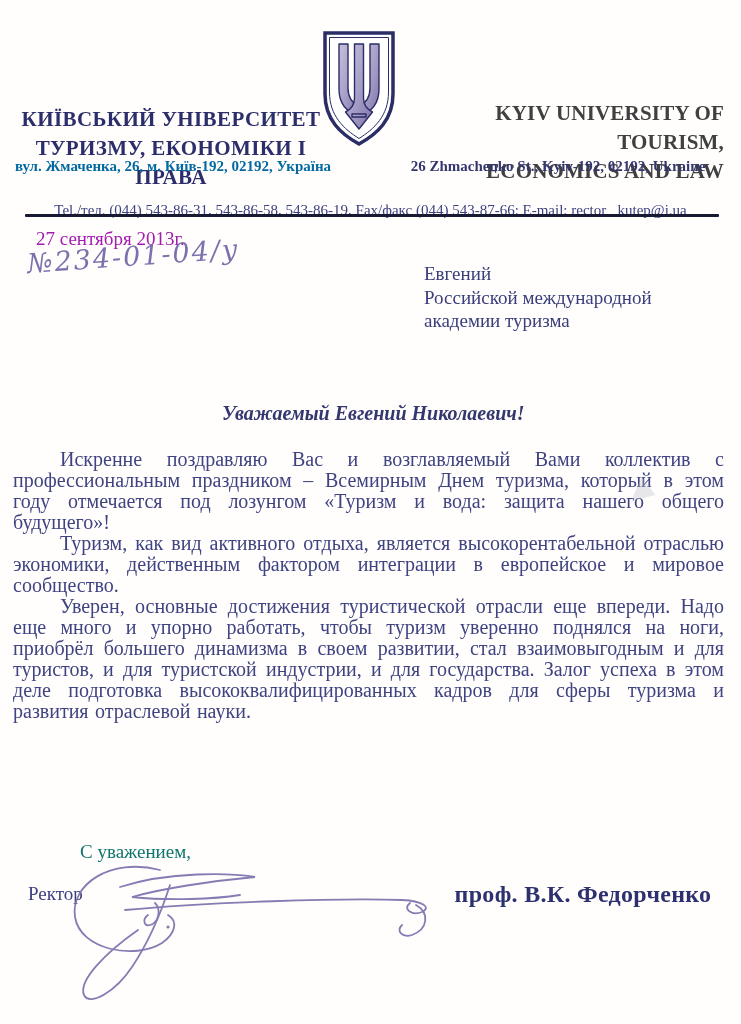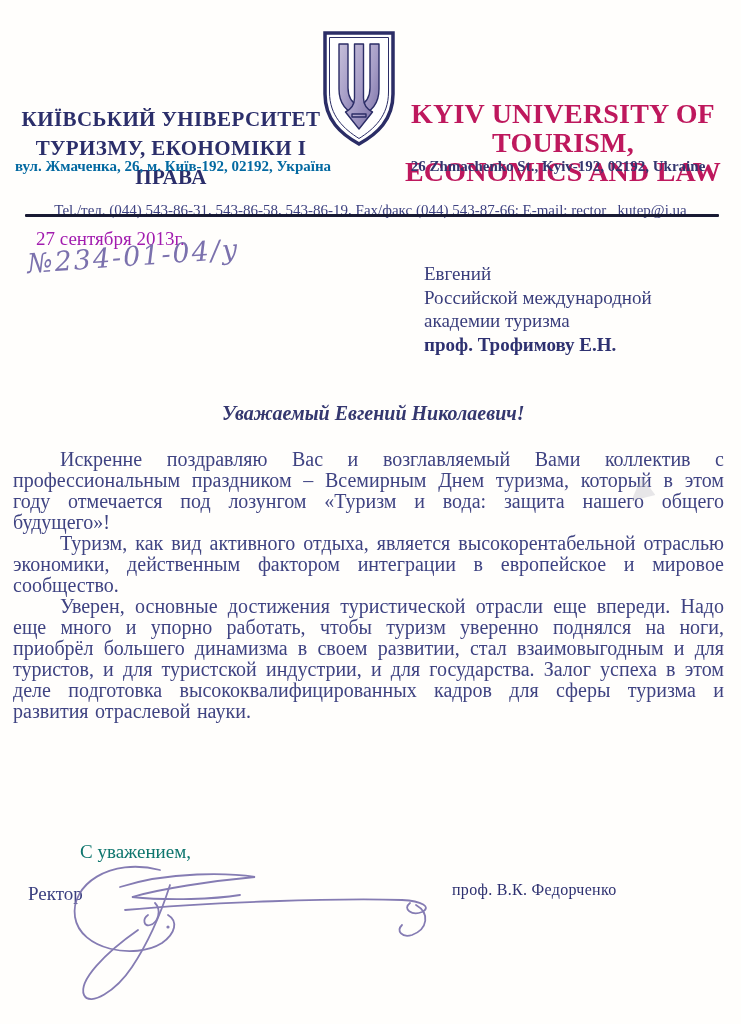--- a/index.html
+++ b/index.html
@@ -14,22 +14,22 @@
   }
   
   .emblem{position:absolute;left:317px;top:28px;width:84px;height:122px;}
   .title-uk{
     position:absolute;left:18px;top:105px;width:306px;
     text-align:center;font-weight:bold;font-size:21px;line-height:29px;
     color:#2b2e6a;letter-spacing:.4px;
   }
   .title-en{
     position:absolute;left:402px;top:99px;width:322px;
-    text-align:center;font-weight:bold;font-size:28px;line-height:29px;
-    color:#be185d;letter-spacing:.2px;
+    text-align:right;font-weight:bold;font-size:21px;line-height:29px;
+    color:#404040;letter-spacing:.2px;
   }
   .addr-uk{
     position:absolute;left:8px;top:158px;width:330px;
     text-align:center;font-weight:bold;font-size:15px;color:#0369a1;
   }
   .addr-en{
     position:absolute;left:398px;top:158px;width:320px;
     text-align:center;font-weight:bold;font-size:15px;color:#33366f;
   }
   .contact{
@@ -59,22 +59,22 @@
   .body-text{
     position:absolute;left:13px;top:449px;width:711px;
     font-size:20px;line-height:21px;text-align:justify;
     word-spacing:1.5px;color:#3f4382;
   }
   .body-text p{margin:0;text-indent:47px;}
   
   .regards{position:absolute;left:80px;top:841px;font-size:19px;color:#0f766e;}
   .signer-title{position:absolute;left:28px;top:883px;font-size:19px;color:#3c4080;}
   .signer-name{
-    position:absolute;left:452px;top:881px;width:262px;text-align:left;
-    font-weight:normal;font-size:16px;color:#2e3170;letter-spacing:.3px;
+    position:absolute;left:452px;top:881px;width:262px;text-align:center;
+    font-weight:bold;font-size:24px;color:#2e3170;letter-spacing:.3px;
   }
   .signature{position:absolute;left:50px;top:855px;width:400px;height:170px;}
   .smudge{
     position:absolute;left:634px;top:478px;width:22px;height:26px;
     background:#b9b9c2;opacity:.35;
     clip-path:polygon(20% 0,100% 55%,0 100%);
     transform:rotate(14deg);
   }
 </style>
 </head>
@@ -116,21 +116,20 @@
 
   <div class="rule"></div>
 
   <div class="date">27 сентября 2013г.</div>
   <div class="refnum">№234-01-04/у</div>
 
   <div class="recipient">
     <div>Евгений</div>
     <div>Российской международной</div>
     <div>академии туризма</div>
-    <div class="bold">проф. Трофимову Е.Н.</div>
   </div>
 
   <div class="salutation">Уважаемый Евгений Николаевич!</div>
 
   <div class="body-text">
     <p>Искренне поздравляю Вас и возглавляемый Вами коллектив с профессиональным праздником – Всемирным Днем туризма, который в этом году отмечается под лозунгом «Туризм и вода: защита нашего общего будущего»!</p>
     <p>Туризм, как вид активного отдыха, является высокорентабельной отраслью экономики, действенным фактором интеграции в европейское и мировое сообщество.</p>
     <p>Уверен, основные достижения туристической отрасли еще впереди. Надо еще много и упорно работать, чтобы туризм уверенно поднялся на ноги, приобрёл большего динамизма в своем развитии, стал взаимовыгодным и для туристов, и для туристской индустрии, и для государства. Залог успеха в этом деле подготовка высококвалифицированных кадров для сферы туризма и развития отраслевой науки.</p>
   </div>
 

